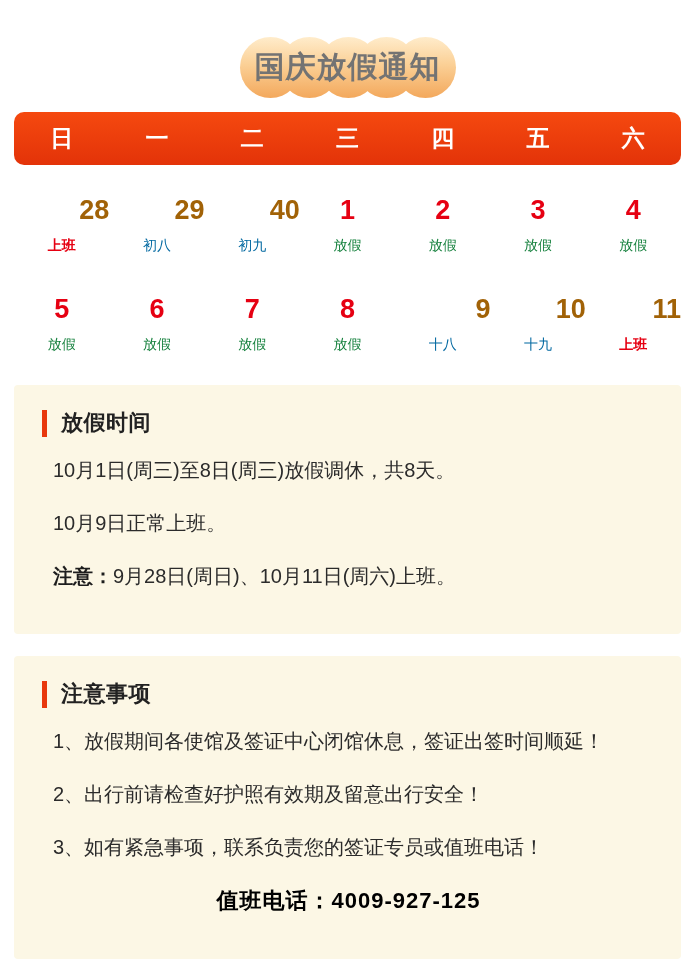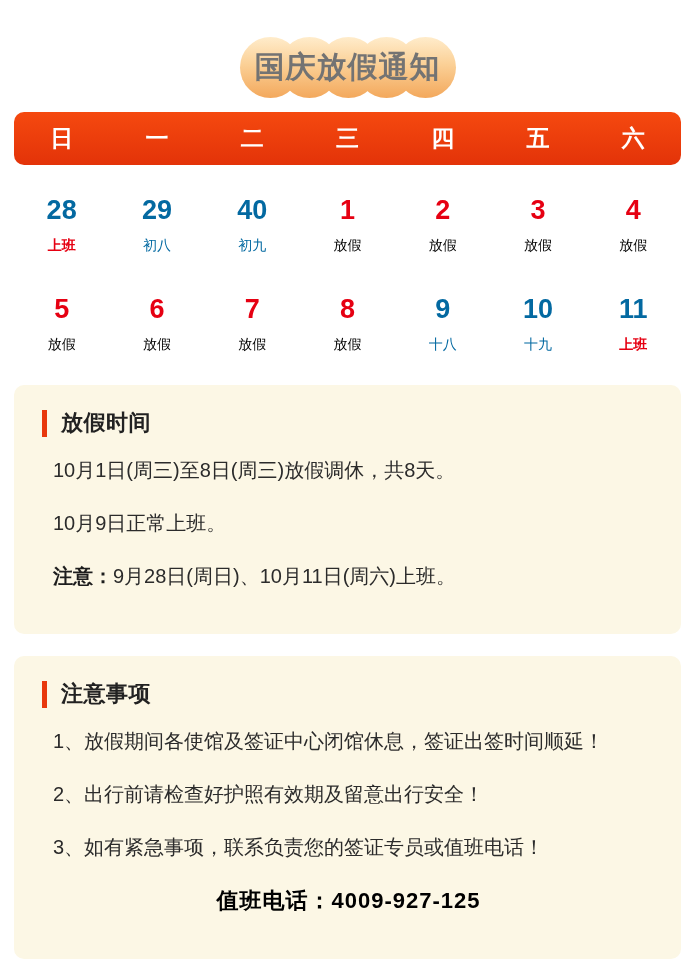--- a/index.html
+++ b/index.html
@@ -62,31 +62,31 @@
   .cal-row {
     margin: 0 14px;
     display: grid;
     grid-template-columns: repeat(7, 1fr);
     text-align: center;
   }
   .cal-row.r1 { margin-top: 32px; }
   .cal-row.r2 { margin-top: 44px; }
   .cell .num { font-size: 27px; font-weight: bold; line-height: 1; }
   .cell .lab { font-size: 14px; margin-top: 14px; line-height: 1; }
-  .n-gray { color: #0369a1; }
+  .n-gray { color: #a16207; text-align: right; }
   .n-red  { color: #e60012; }
   .l-gray { color: #0369a1; }
-  .l-soft { color: #000000; }
+  .l-soft { color: #15803d; }
   .l-work { color: #e60012; font-weight: bold; }
 
   
   .panel {
     margin: 0 14px;
     background: #fcf7e5;
-    border-radius: 10px;
+    border-radius: 4px;
     padding: 23px 26px 26px 28px;
     box-sizing: border-box;
   }
   .panel.p1 { margin-top: 34px; }
   .panel.p2 { margin-top: 22px; }
   .sec-title {
     display: flex;
     align-items: center;
     margin-bottom: 9px;
   }

